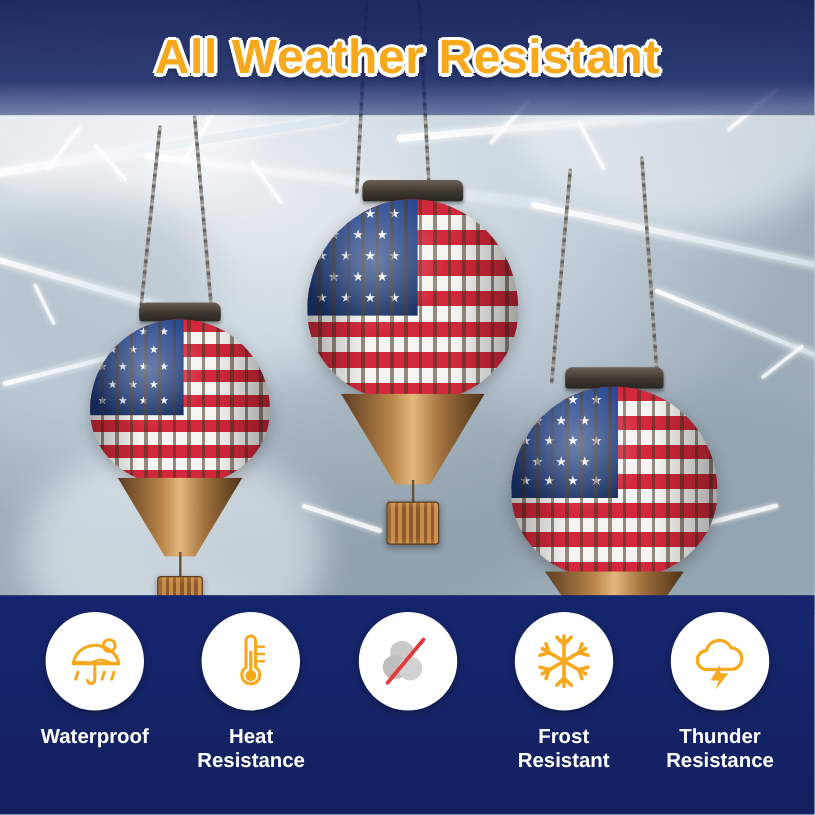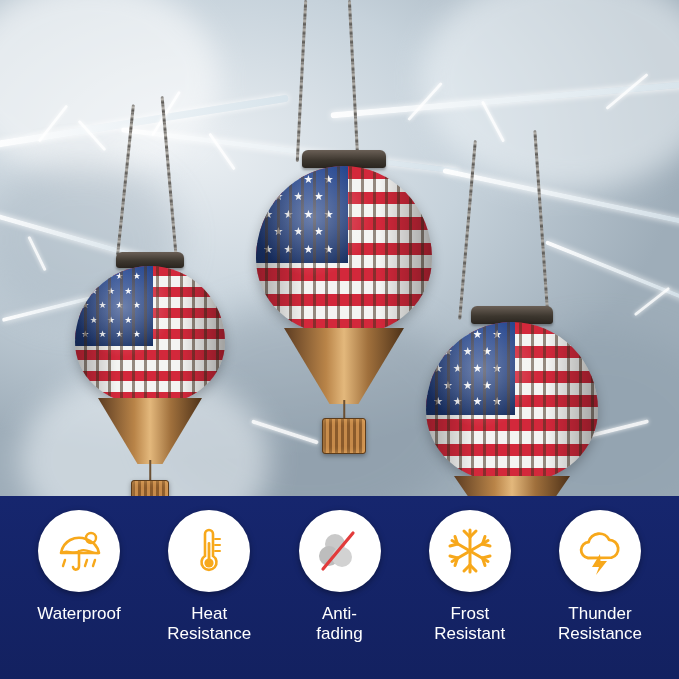--- a/index.html
+++ b/index.html
@@ -214,21 +214,21 @@
     background: #ffffff;
     display: flex;
     align-items: center;
     justify-content: center;
     box-shadow: 0 2px 6px rgba(0,0,0,.35);
   }
   .feature-label {
     margin-top: 12px;
     color: #ffffff;
     font-size: 17px;
-    font-weight: normal;
+    font-weight: bold;
     text-align: center;
     line-height: 1.15;
     white-space: pre-line;
   }
 </style>
 </head>
 <body>
 
 <div id="page">
 
@@ -359,20 +359,23 @@
           <span class="star" style="left:52%; top:80%; font-size:11px;">★</span>
           <span class="star" style="left:74%; top:80%; font-size:11px;">★</span>
         </div>
         <div class="ribs"></div>
         <div class="shade"></div>
       </div>
       <div class="cone" style="top:170px; width:116px; height:64px;"></div>
 
     </div>
 
+    <div class="banner">
+      <div class="banner-title">All Weather Resistant</div>
+    </div>
   </div>
 
   <div class="features">
     <div class="feature-row">
 
       <div class="feature">
         <div class="circle">
           <svg width="50" height="50" viewBox="0 0 50 50">
             <circle cx="37" cy="12" r="5" fill="none" stroke="#f7a81b" stroke-width="2.4"></circle>
             <path d="M7 27 C9 15, 21 9, 32 13 C40 16, 44 21, 45 27 Z" fill="none" stroke="#f7a81b" stroke-width="2.6" stroke-linejoin="round"></path>
@@ -402,22 +405,20 @@
 
       <div class="feature">
         <div class="circle">
           <svg width="54" height="50" viewBox="0 0 54 50">
             <circle cx="22" cy="18" r="10" fill="#c9c9c9"></circle>
             <circle cx="16" cy="30" r="10" fill="#bdbdbd"></circle>
             <circle cx="29" cy="31" r="10" fill="#d2d2d2"></circle>
             <line x1="40" y1="7" x2="10" y2="43" stroke="#e23b3b" stroke-width="3.2" stroke-linecap="round"></line>
           </svg>
         </div>
-        <div class="feature-label">Anti-
-fading</div>
       </div>
 
       <div class="feature">
         <div class="circle">
           <svg width="52" height="52" viewBox="0 0 52 52">
             <g stroke="#f7a81b" stroke-width="3" stroke-linecap="round">
               <line x1="26" y1="5" x2="26" y2="47"></line>
               <line x1="8" y1="15.5" x2="44" y2="36.5"></line>
               <line x1="8" y1="36.5" x2="44" y2="15.5"></line>
               <line x1="26" y1="12" x2="20" y2="6"></line>

